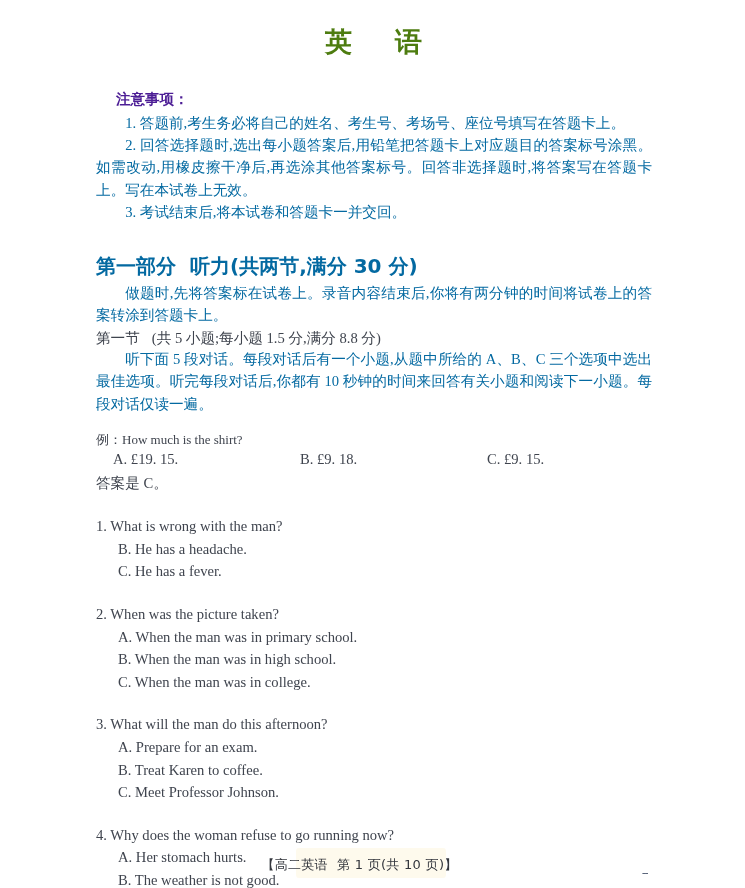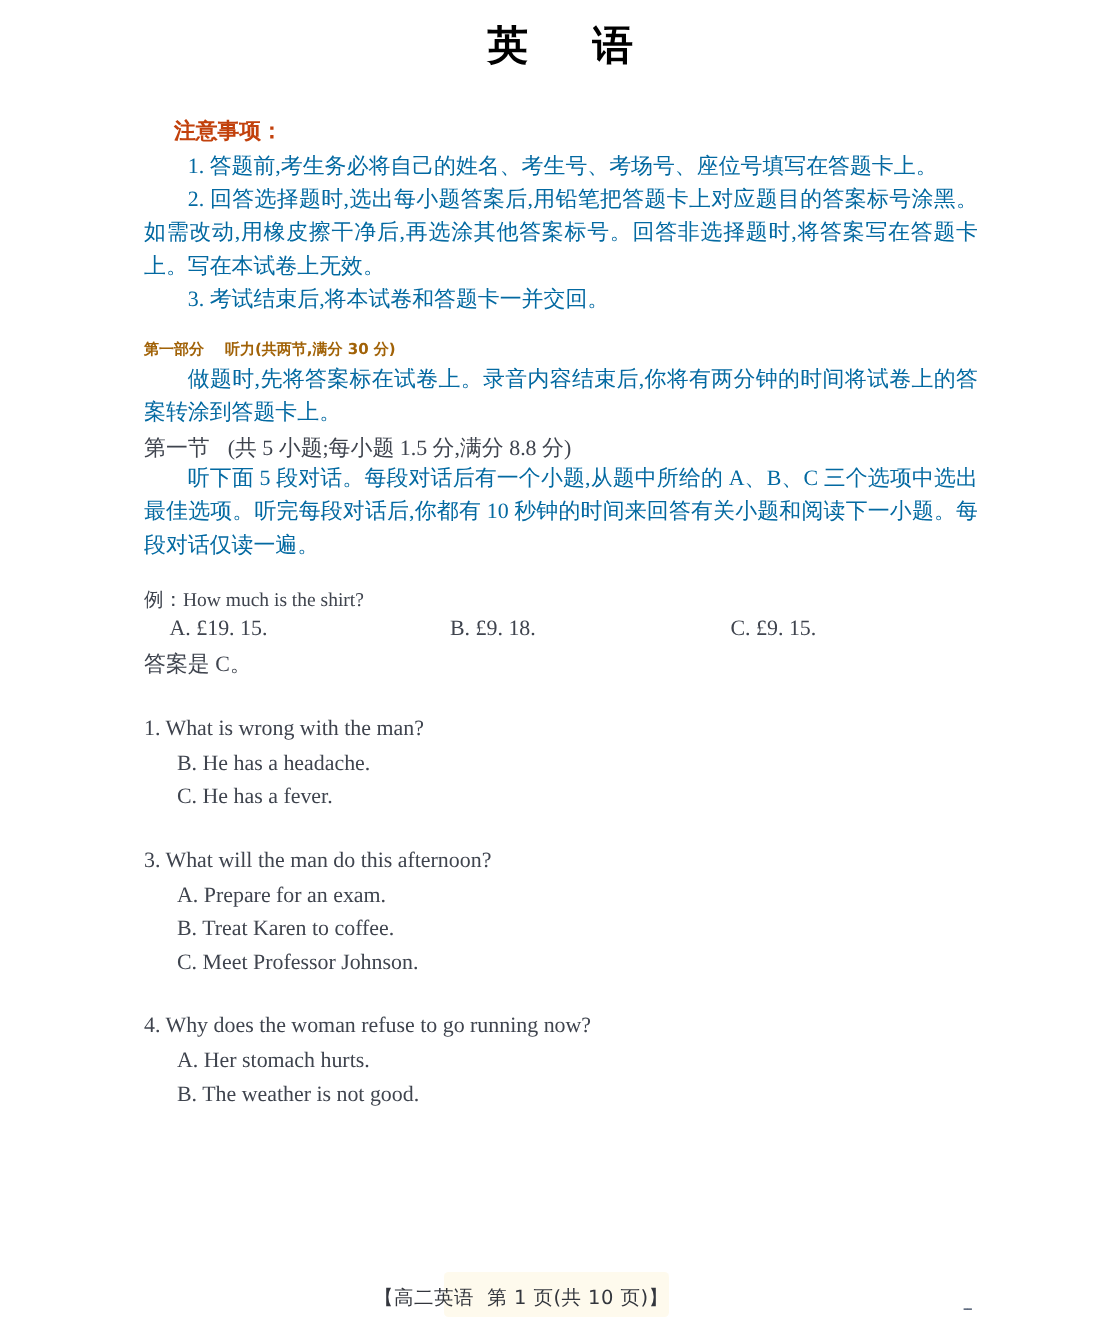--- a/index.html
+++ b/index.html
@@ -41,59 +41,59 @@
     letter-spacing: 0.6px;
     color: #17171b;
     margin-top: 45px;
     white-space: nowrap;
   }
   .title-sub {
     text-align: center;
     font-family: "DejaVu Sans", "Liberation Sans", sans-serif;
     font-weight: bold;
     font-size: 27px;
-    color: #000000;
-    margin-top: 12px;
+    color: #4d7c0f;
+    margin-top: 24px;
     letter-spacing: 1px;
   }
   .title-sub .gap {
     display: inline-block;
     width: 42px;
   }
 
   
   .notice-wrap {
     margin-top: 30px;
   }
   .notice-head {
     font-family: Liberation Sans, sans-serif;
     font-weight: bold;
     font-size: 14.5px;
-    color: #c2410c;
+    color: #4c1d95;
     padding-left: 20px;
     margin-bottom: 3px;
   }
   .para {
     font-size: 14.6px;
     line-height: 1.52;
     text-align: justify;
     text-justify: inter-character;
     color: #0369a1;
   }
   .para.indent {
     text-indent: 2em;
   }
 
   
   .sec-head {
     font-family: "DejaVu Sans", "Liberation Sans", sans-serif;
     font-weight: bold;
-    font-size: 10px;
-    color: #a16207;
-    margin-top: 15px;
+    font-size: 20px;
+    color: #0369a1;
+    margin-top: 30px;
     margin-bottom: 2px;
   }
   .sec-head .sp { display:inline-block; width: 14px; }
 
   .subsec-head {
     font-size: 14.6px;
     color: #3f444e;
     margin-top: 3px;
   }
   .subsec-head .sp { display:inline-block; width: 12px; }
@@ -130,21 +130,21 @@
   }
   .q-opt {
     font-size: 14.6px;
     line-height: 1.55;
     padding-left: 22px;
   }
 
   
   .footer {
     position: absolute;
-    left: 4px;
+    left: 16px;
     top: 856px;
     width: 687px;
     text-align: center;
     font-family: "DejaVu Sans", "Liberation Sans", sans-serif;
     font-size: 13px;
     color: #33363d;
     letter-spacing: 0.3px;
   }
   .footer .sp { display:inline-block; width: 9px; }
 
@@ -215,20 +215,29 @@
 
     <div class="qblock">
       <div class="q-stem">
         <span>1.</span>
         <span>What is wrong with the man?</span>
       </div>
       <div class="q-opt">B. He has a headache.</div>
       <div class="q-opt">C. He has a fever.</div>
     </div>
 
+    <div class="qblock">
+      <div class="q-stem">
+        <span>2.</span>
+        <span>When was the picture taken?</span>
+      </div>
+      <div class="q-opt">A. When the man was in primary school.</div>
+      <div class="q-opt">B. When the man was in high school.</div>
+      <div class="q-opt">C. When the man was in college.</div>
+    </div>
 
     <div class="qblock">
       <div class="q-stem">
         <span>3.</span>
         <span>What will the man do this afternoon?</span>
       </div>
       <div class="q-opt">A. Prepare for an exam.</div>
       <div class="q-opt">B. Treat Karen to coffee.</div>
       <div class="q-opt">C. Meet Professor Johnson.</div>
     </div>

